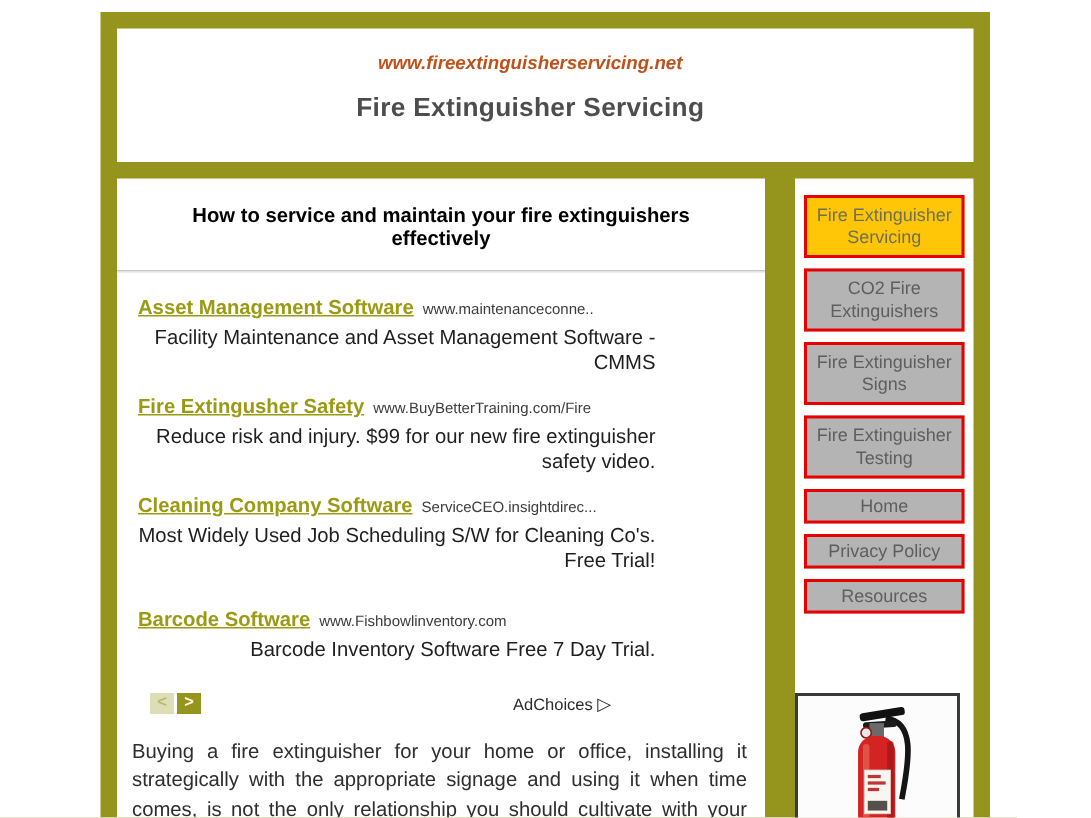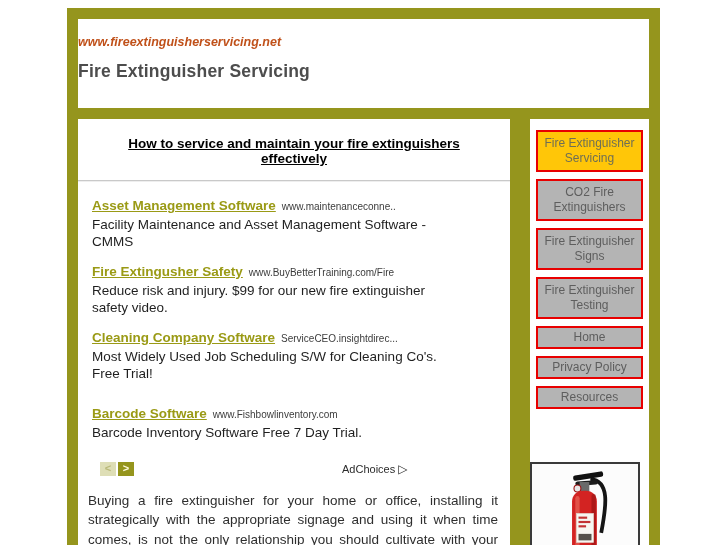--- a/index.html
+++ b/index.html
@@ -6,40 +6,40 @@
   html,body { width:727px; height:545px; background:#ffffff; overflow:hidden;
               font-family:"Liberation Sans", sans-serif; }
   #stage { position:relative; width:727px; height:545px; background:#fff; }
 
   
   #outer { position:absolute; left:67px; top:8px; width:593px; height:537px;
            background:#95951d; }
 
   
   #header { position:absolute; left:78px; top:19px; width:571px; height:89px;
-            background:#fff; text-align:left; padding-right:20px; }
+            background:#fff; text-align:center; padding-right:20px; }
   .site-url { display:block; margin-top:16px; font-size:12.5px; font-weight:bold;
               font-style:italic; color:#c0511a; text-decoration:none; }
   .site-title { display:block; margin-top:12px; font-size:17.5px; font-weight:bold;
                 color:#4d4d4d; letter-spacing:.2px; }
 
   
   #content { position:absolute; left:78px; top:119px; width:432px; height:426px;
              background:#fff; overflow:hidden; }
   .page-heading { margin:17px 18px 0; text-align:center; font-size:13.5px;
-                  font-weight:bold; color:#000;text-decoration:underline; }
+                  font-weight:bold; color:#000; }
   .ads-wrap { margin-top:14px; border-top:1px solid #c9c9c9;
               box-shadow:0 1px 0 #eee inset; padding:15px 6px 0 14px; }
   .ad { margin-bottom:12px; }
   .ad.last { margin-top:22px; }
   .ad-title { font-size:13.5px; font-weight:bold; color:#9a9a15;
               text-decoration:underline; cursor:pointer; }
   .ad-url { font-size:10px; color:#3c3c3c; margin-left:6px; }
   .ad-desc { margin-top:3px; font-size:13.5px; line-height:16.5px; color:#1f1f1f;
-             max-width:345px; }
+             max-width:345px;text-align:right; }
   .pager-row { position:relative; margin:20px 0 0 8px; height:15px; }
   .pg-btn { display:inline-block; width:16px; height:14px; text-align:center;
             line-height:13px; font-size:11px; font-weight:bold; cursor:pointer;
             vertical-align:top; }
   .pg-prev { background:#dedeb6; color:#b9b978; margin-right:2px; }
   .pg-next { background:#95951d; color:#fffbe0; }
   .adchoices { position:absolute; left:242px; top:0; font-size:11px; color:#2b2b2b;
                cursor:pointer;text-align:center; }
   .adchoices .tri { font-size:12px; margin-left:3px; color:#2b2b2b; }
   .body-para { margin:14px 12px 0 10px; text-align:justify; font-size:13.5px;

